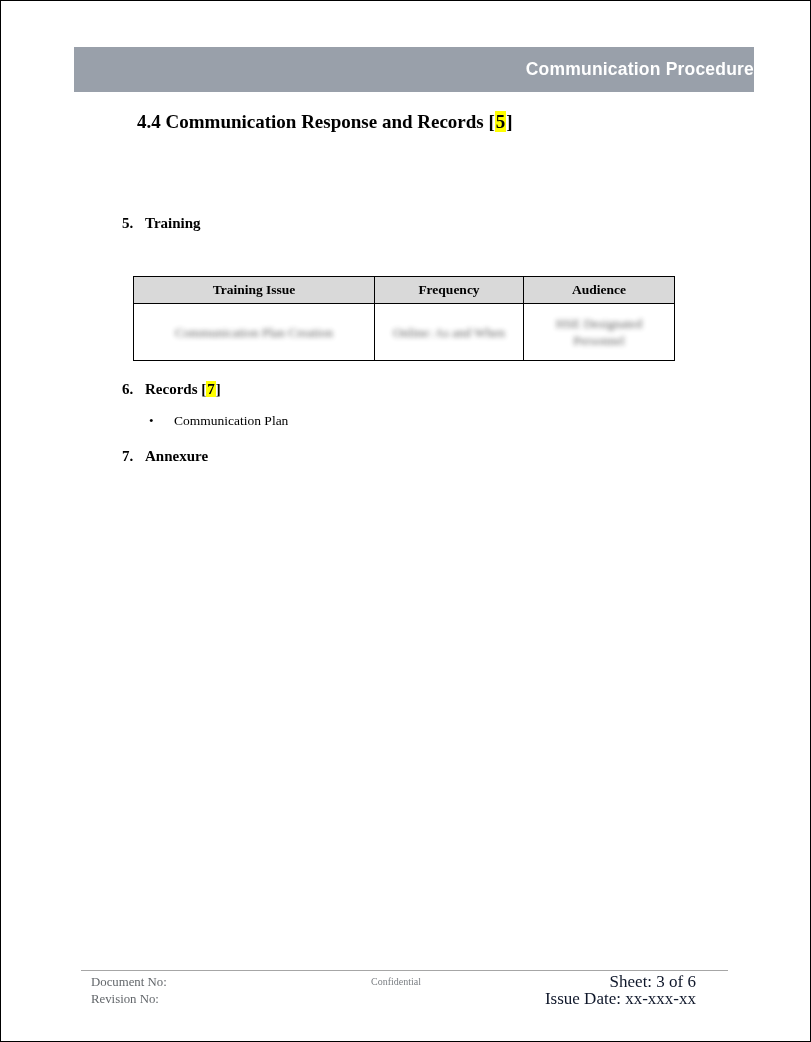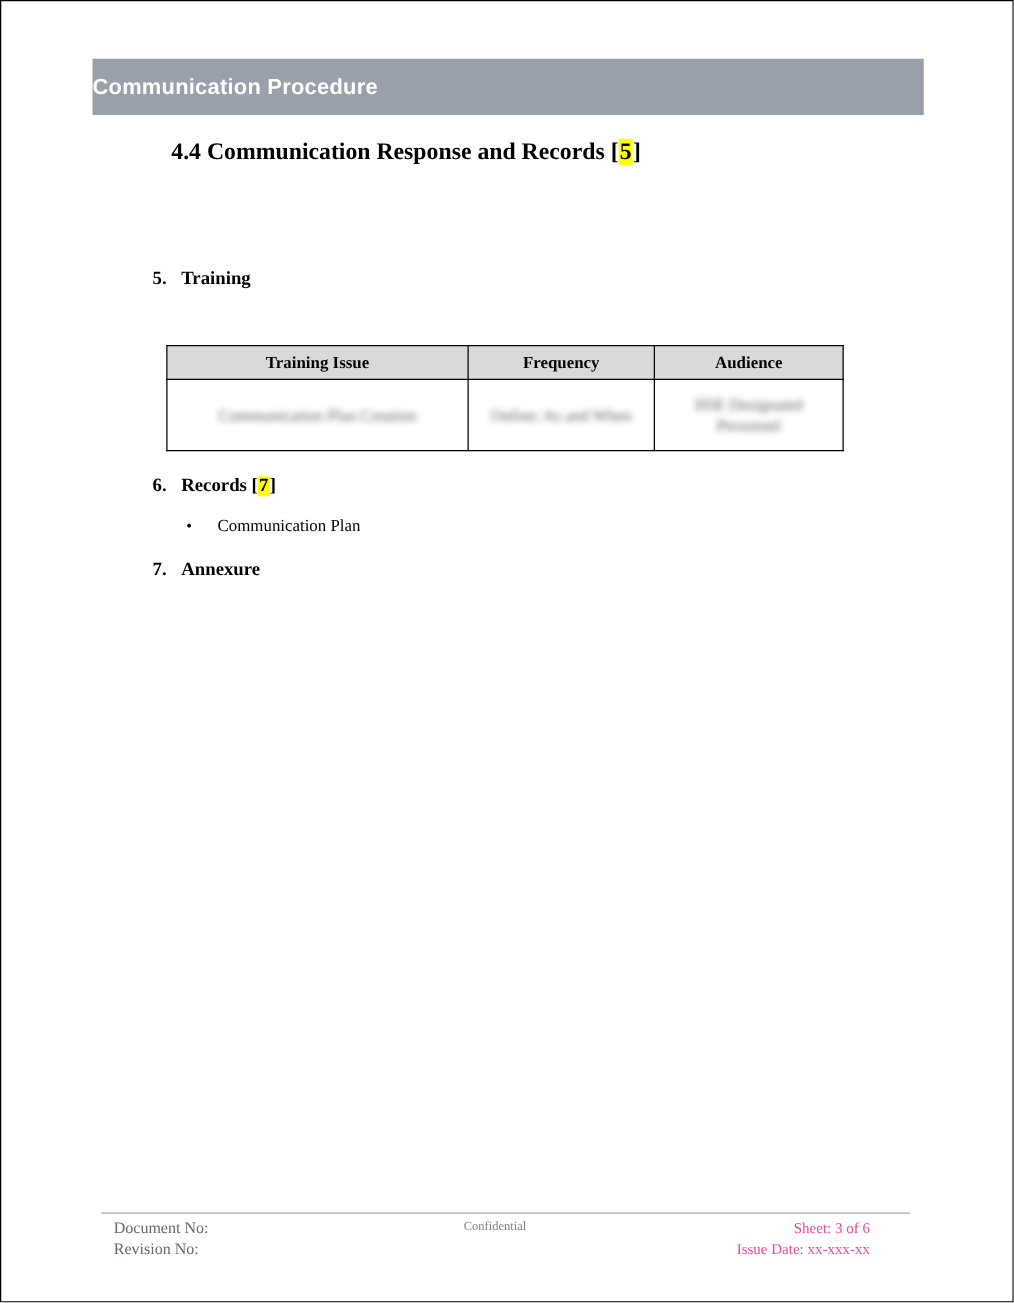--- a/index.html
+++ b/index.html
@@ -5,21 +5,21 @@
 <style>
   html,body{margin:0;padding:0;background:#fff;}
   .page{
     position:relative;width:811px;height:1042px;background:#ffffff;
     border:1px solid #000;box-sizing:border-box;
     font-family:"Liberation Serif",serif;color:#000;overflow:hidden;
   }
   
   .banner{
     position:absolute;left:73px;top:46px;width:665px;height:45px;
-    background:#99a0aa;display:flex;align-items:center;justify-content:flex-start;
+    background:#99a0aa;display:flex;align-items:center;justify-content:flex-end;padding-left:15px;
   }
   .banner .banner-title{
     color:#ffffff;font-family:"Liberation Sans",sans-serif;
     font-weight:bold;font-size:17.5px;letter-spacing:.2px;
   }
   
   .h44{position:absolute;left:136px;top:110px;font-weight:bold;font-size:19px;}
   .sec{position:absolute;left:121px;font-weight:bold;font-size:15px;}
   .sec .num{display:inline-block;width:23px;}
   .hl{background:#ffff00;color:#000;font-weight:inherit;padding:0 1px;}
@@ -36,21 +36,21 @@
   .tbl th{background:#d9d9d9;height:26px;font-size:13.5px;font-weight:bold;}
   .tbl td{height:56px;font-size:13px;}
   .blur{filter:blur(2.6px);opacity:.72;color:#222;display:inline-block;line-height:17px;}
   
   .bullet-item{position:absolute;left:148px;top:412px;font-size:13.5px;}
   .bullet-item .dot{display:inline-block;width:25px;font-size:13px;}
   
   .footer-rule{position:absolute;left:80px;top:969px;width:647px;border-top:1px solid #a6a6a6;height:0;}
   .f-left{position:absolute;left:90px;top:973px;color:#63676b;font-size:12.8px;line-height:16.5px;}
   .f-center{position:absolute;left:0;top:973px;width:790px;text-align:center;color:#7a7e82;font-size:10px;line-height:16.5px;}
-  .f-right{position:absolute;right:114px;top:973px;text-align:right;color:#ec4899;font-size:12px;line-height:16.5px;}
+  .f-right{position:absolute;right:114px;top:973px;text-align:right;color:#0f172a;font-size:17px;line-height:16.5px;}
 </style>
 </head>
 <body>
 
 <div class="page">
 
   <header class="banner">
     <span class="banner-title">Communication Procedure</span>
   </header>
 

